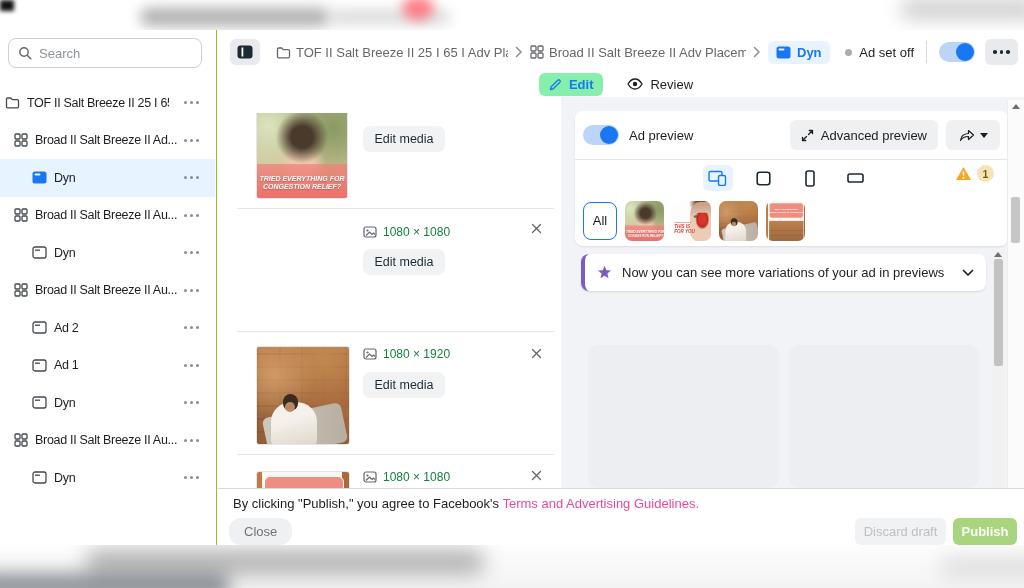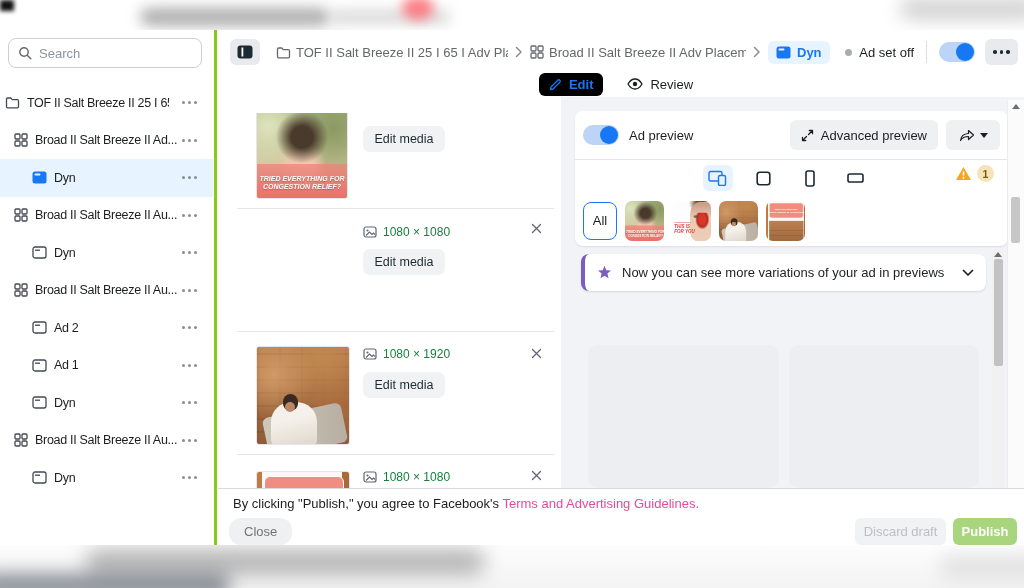--- a/index.html
+++ b/index.html
@@ -18,21 +18,21 @@
   .blur-top .b4 { position:absolute; top:-2px; left:900px; width:140px; height:22px; background:#aeaeae; border-radius:12px; filter:blur(9px); opacity:.55;}
   .blur-bottom { position:absolute; bottom:0; left:0; width:1024px; height:43px; background:linear-gradient(180deg,#fdfdfd,#f3f3f3); overflow:hidden; }
   .blur-bottom .b1 { position:absolute; top:4px; left:85px; width:400px; height:26px; background:#7e7e7e; border-radius:14px; filter:blur(10px); opacity:.55;}
   .blur-bottom .b2 { position:absolute; top:28px; left:-20px; width:250px; height:26px; background:#3c4452; border-radius:10px; filter:blur(9px); opacity:.55;}
   .blur-bottom .b3 { position:absolute; top:10px; left:940px; width:120px; height:24px; background:#d5d5d5; border-radius:10px; filter:blur(9px); opacity:.6;}
 
   
   .app { position:absolute; top:30px; left:0; width:1024px; height:515px; background:#fff; }
 
   
-  .sidebar { position:absolute; top:0; left:0; width:217px; height:515px; background:#fff; border-right:3px solid #84cc16; }
+  .sidebar { position:absolute; top:0; left:0; width:217px; height:515px; background:#fff; border-right:1px solid #84cc16; }
   .searchbox { position:absolute; top:8px; left:8px; width:194px; height:30px; border:1px solid #ccd0d5; border-radius:8px; background:#fff; display:flex; align-items:center; padding:0 9px; gap:7px; }
   .searchbox input { border:none; outline:none; font-size:13px; color:#1c1e21; width:140px; background:transparent; font-family:inherit; }
   .searchbox input::placeholder { color:#8d949e; }
   .tree { position:absolute; top:54px; left:0; right:1px; }
   .trow { height:37.5px; display:flex; align-items:center; position:relative; }
   .trow.sel { background:#e7f3ff; }
   .trow .ticon { flex:0 0 auto; display:flex; align-items:center; }
   .trow.l0 { padding-left:5px; }
   .trow.l1 { padding-left:14px; }
   .trow.l2 { padding-left:32px; }
@@ -56,21 +56,21 @@
   .hspacer { flex:1; }
   .status { display:flex; align-items:center; gap:7px; font-size:13px; color:#1c1e21; white-space:nowrap; }
   .status .dot { width:7px; height:7px; border-radius:50%; background:#a9adb3; }
   .vdiv { width:1px; height:22px; background:#dadde1; margin:0 12px; }
   .toggle { position:relative; width:36px; height:20px; border-radius:10px; background:#bcd5f6; flex:0 0 auto; }
   .toggle .knob { position:absolute; top:1px; right:1px; width:18px; height:18px; border-radius:50%; background:#1877f2; }
   .more-btn { width:33px; height:26px; background:#e9eaee; border-radius:6px; display:flex; align-items:center; justify-content:center; gap:3px; margin-left:10px; }
   .more-btn i { width:3.5px; height:3.5px; border-radius:50%; background:#1c2b33; }
   .hdr2 { position:absolute; top:41px; left:0; right:0; height:26px; display:flex; justify-content:center; align-items:center; gap:14px; }
   .tab { display:flex; align-items:center; gap:7px; padding:4px 10px; border-radius:6px; font-size:13px; }
-  .tab.active { background:#000000; color:#1877f2; font-weight:bold; }
+  .tab.active { background:#86efac; color:#1877f2; font-weight:bold; }
   .tab.plain { color:#1c1e21; }
 
   
   .content { position:absolute; top:67px; left:0; right:0; height:391px; overflow:hidden; }
 
   
   .media-col { position:absolute; top:16px; left:0; width:343px; height:391px; background:#fff; }
   .mrow { position:absolute; left:19px; right:7px; overflow:hidden; }
   .mrow.r1 { top:0; height:96px; border-bottom:1px solid #e4e6eb; }
   .mrow.r2 { top:97px; height:122px; border-bottom:1px solid #e4e6eb; }

